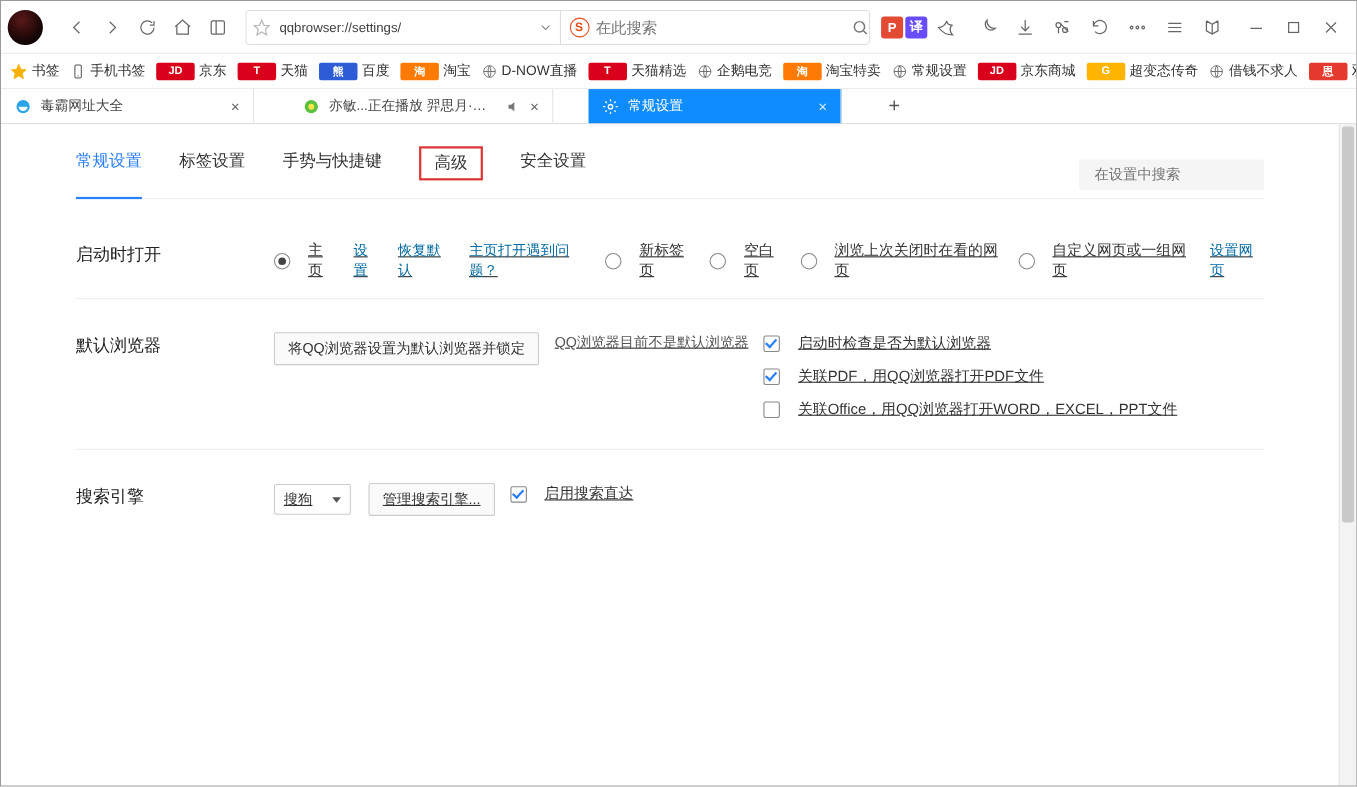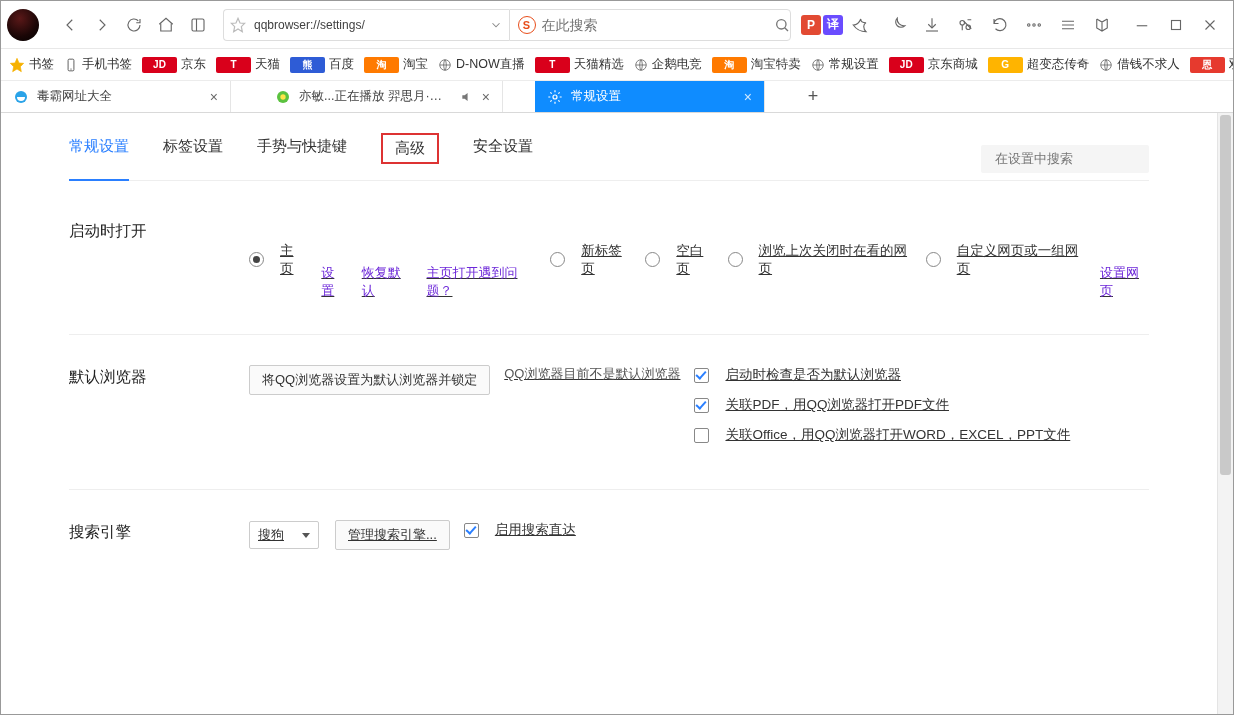--- a/index.html
+++ b/index.html
@@ -52,31 +52,31 @@
   .nav-tabs { display:flex; gap:34px; font-size:15px; color:#333; }
   .nav-tab { padding:0 0 14px; cursor:pointer; position:relative; }
   .nav-tab.active { color:#2a7fff; }
   .nav-tab.active::after { content:""; position:absolute; left:0; right:0; bottom:-1px; height:2px; background:#2a7fff; }
   .nav-tab.boxed { border:2px solid #d33; padding:4px 12px 4px; margin-top:-4px; margin-bottom:16px; }
   .nav-spacer { flex:1; }
   .nav-search { width:168px; height:28px; background:#f5f5f5; display:flex; align-items:center; padding:0 8px; gap:6px; color:#999; border-radius:2px; }
   .nav-search svg { width:14px;height:14px;stroke:#999;fill:none;stroke-width:1.6; }
   .nav-search input { flex:1; border:none; background:transparent; outline:none; font-size:13px; color:#555; }
 
-  .section { display:flex; padding:0 0 34px; border-bottom:1px solid #eee; margin-bottom:30px; }
+  .section { display:flex; padding:0 0 16px; border-bottom:1px solid #eee; margin-bottom:30px; }
   .section:last-child { border-bottom:none; margin-bottom:0; padding-bottom:4px; }
   .sec-title { width:180px; font-size:15.5px; color:#222; padding-top:2px; }
   .sec-body { flex:1; display:flex; flex-direction:row; gap:14px; font-size:13.5px; color:#333;text-decoration:underline; }
 
   .opt-row { display:flex; align-items:center; gap:16px; min-height:20px; }
   .radio { width:15px;height:15px;border:1.5px solid #888;border-radius:50%;display:inline-flex;align-items:center;justify-content:center;flex:none; }
   .radio.checked::after { content:""; width:7px;height:7px;border-radius:50%;background:#444; }
   .check { width:15px;height:15px;border:1.5px solid #888;border-radius:2px;display:inline-flex;align-items:center;justify-content:center;flex:none;position:relative; color:#4a8bff;}
   .check.checked::after { content:""; position:absolute; left:3px; top:0px; width:4px; height:8px; border:solid #2a7fff; border-width:0 2px 2px 0; transform:rotate(42deg); }
-  .link { color:#6d28d9; cursor:pointer; font-size:13px;margin-top:45px; }
+  .link { color:#0369a1; cursor:pointer; font-size:13px; }
   .btn { border:1px solid #ccc; background:#fafafa; padding:5px 12px; font-size:13px; color:#333; border-radius:2px; cursor:pointer; }
   .note { color:#555; font-size:13px; }
 
   .select { border:1px solid #ccc; padding:4px 8px; font-size:13px; display:inline-flex; align-items:center; gap:18px; border-radius:2px; cursor:pointer; }
   .select .caret { width:0;height:0;border-left:4px solid transparent;border-right:4px solid transparent;border-top:5px solid #555; }
 
   .muted { color:#333; }
 </style>
 </head>
 <body>

